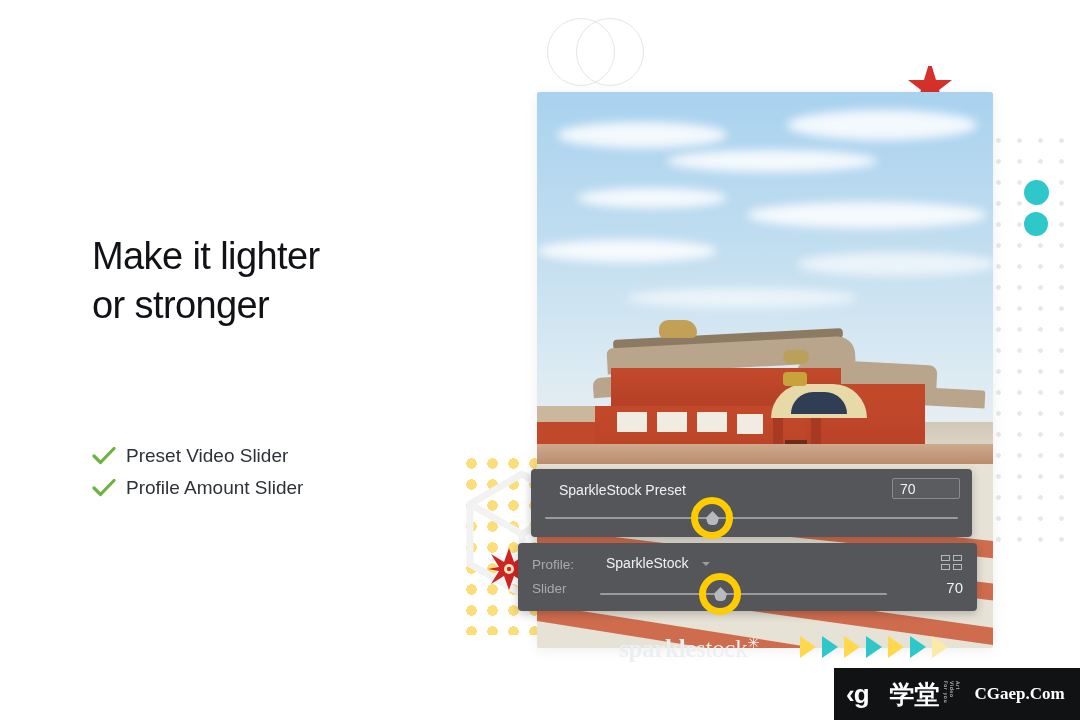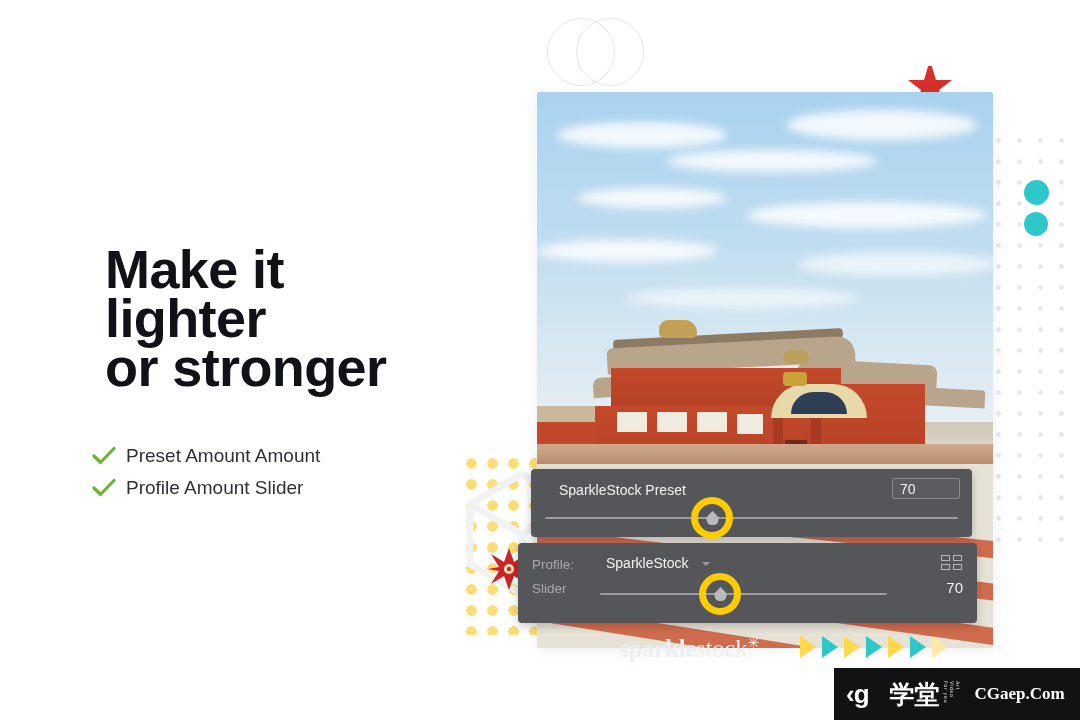--- a/index.html
+++ b/index.html
@@ -7,22 +7,22 @@
     width:1080px;height:720px;overflow:hidden;
     background:#ffffff;
     font-family:"Liberation Sans","DejaVu Sans",sans-serif;
     position:relative;
   }
   #stage{position:absolute;inset:0;width:1080px;height:720px;overflow:hidden;background:#fff;}
 
   
   .copy{position:absolute;left:92px;top:232px;width:380px;}
   .headline{
-    font-size:54px;line-height:49px;font-weight:bold;color:#111217;
-    letter-spacing:-0.6px;margin:13px;white-space:pre-line;
+    font-size:38px;line-height:49px;font-weight:normal;color:#111217;
+    letter-spacing:-0.6px;margin:0;white-space:pre-line;
   }
   .subcopy{
     margin:0;position:absolute;left:92px;top:362px;width:330px;
     font-size:19px;line-height:27px;color:#2e3138;white-space:pre-line;
   }
   .bullets{position:absolute;left:92px;top:442px;list-style:none;margin:0;padding:0;}
   .bullet{display:flex;align-items:center;height:28px;margin-bottom:4px;}
   .check{width:24px;height:20px;flex:0 0 24px;display:block;}
   .bullet-label{font-size:19px;color:#2e3138;margin-left:10px;}
 
@@ -100,21 +100,21 @@
   .stonewall{position:absolute;left:0;top:356px;width:456px;height:30px;
     background:linear-gradient(#cdbda3,#b9a78c);}
 
   
   .panel{
     position:absolute;background:#55565a;border-radius:4px;
     box-shadow:0 3px 10px rgba(0,0,0,.22);
     color:#f0f0f0;
   }
   .panel-preset{left:531px;top:469px;width:441px;height:68px;}
-  .panel-profile{left:518px;top:543px;width:459px;height:80px;}
+  .panel-profile{left:518px;top:543px;width:459px;height:68px;}
 
   .preset-label{position:absolute;left:28px;top:13px;font-size:14px;color:#f2f2f2;}
   .value-box{
     position:absolute;right:12px;top:9px;width:68px;height:21px;
     border:1px solid #8a8b8e;background:#5b5c60;border-radius:2px;
     font-size:14px;color:#f2f2f2;line-height:21px;padding-left:7px;box-sizing:border-box;
   }
   .track{position:absolute;height:2px;background:#9a9b9e;border-radius:1px;}
   .track-preset{left:14px;right:14px;top:48px;}
 
@@ -294,21 +294,21 @@
   <div class="copy">
     <h1 class="headline">Make it lighter
 or stronger</h1>
   </div>
 
   <ul class="bullets">
     <li class="bullet">
       <svg class="check" viewBox="0 0 24 20">
         <path d="M2 10 L8.5 16.5 L22 2.5" fill="none" stroke="#6cb33f" stroke-width="3.2" stroke-linecap="round" stroke-linejoin="round"></path>
       </svg>
-      <span class="bullet-label">Preset Amount Amount</span>
+      <span class="bullet-label">Preset Video Slider</span>
     </li>
     <li class="bullet">
       <svg class="check" viewBox="0 0 24 20">
         <path d="M2 10 L8.5 16.5 L22 2.5" fill="none" stroke="#6cb33f" stroke-width="3.2" stroke-linecap="round" stroke-linejoin="round"></path>
       </svg>
       <span class="bullet-label">Profile Amount Slider</span>
     </li>
   </ul>
 
   <div class="cg">

